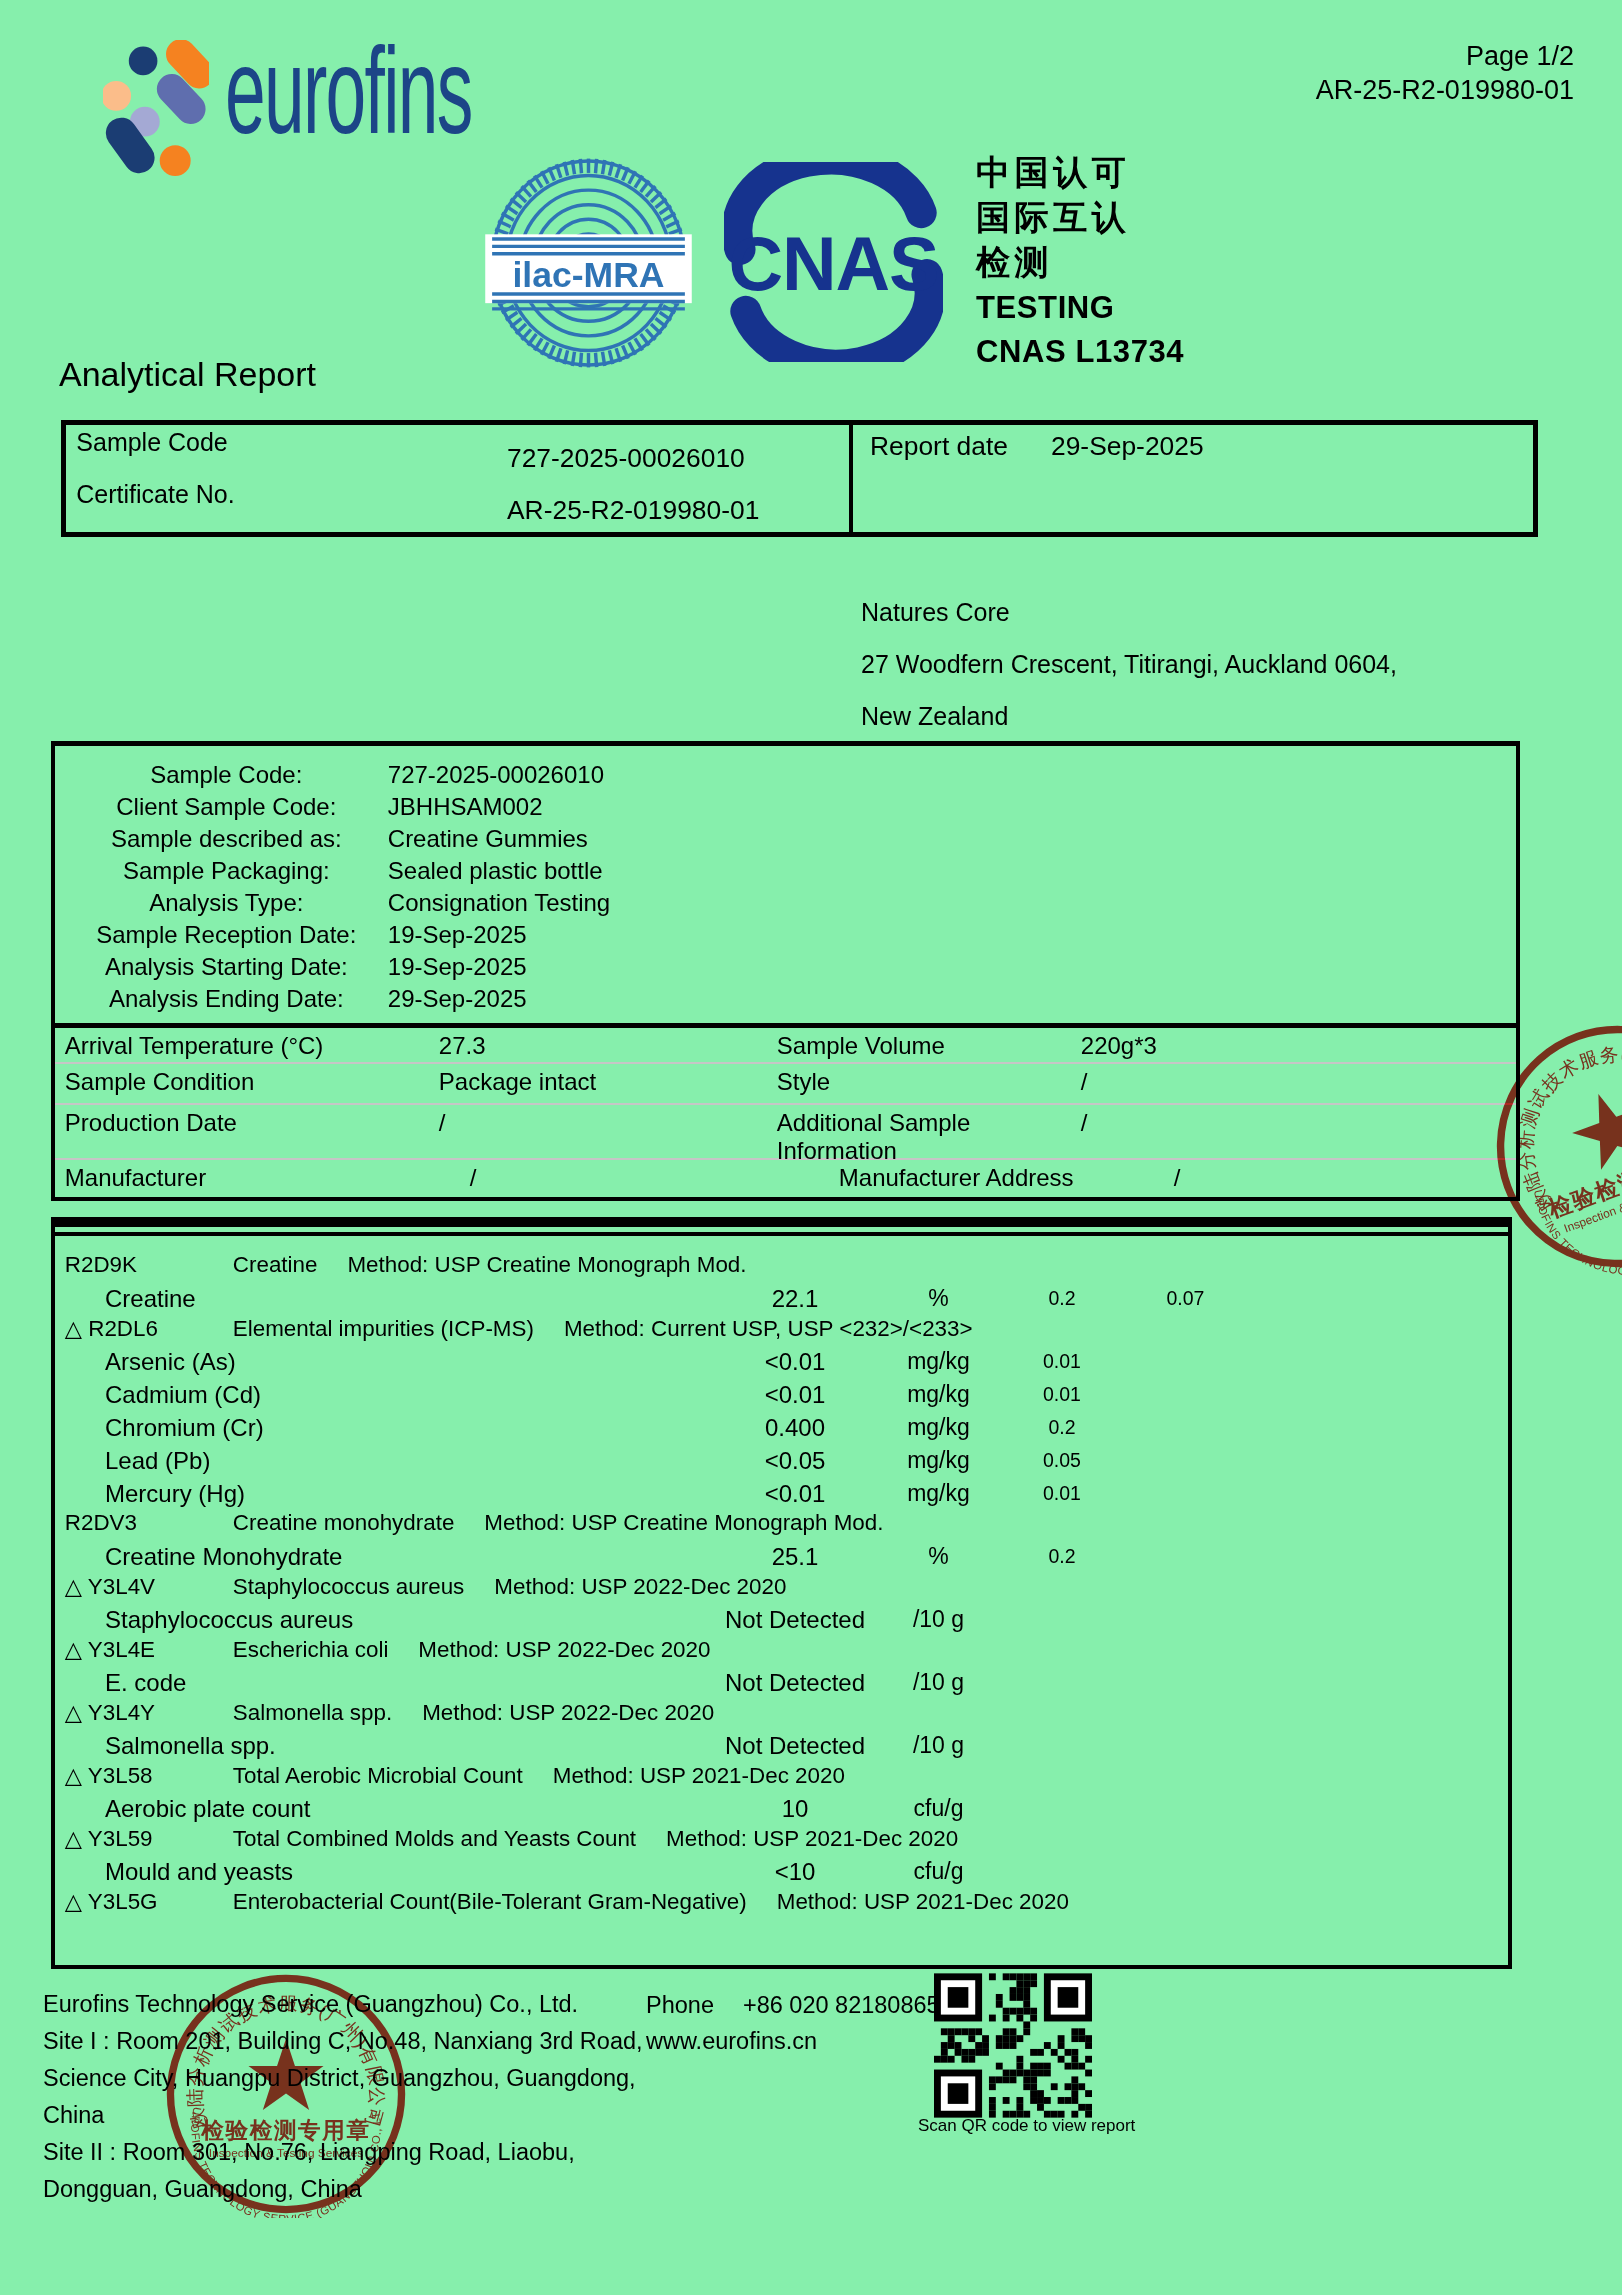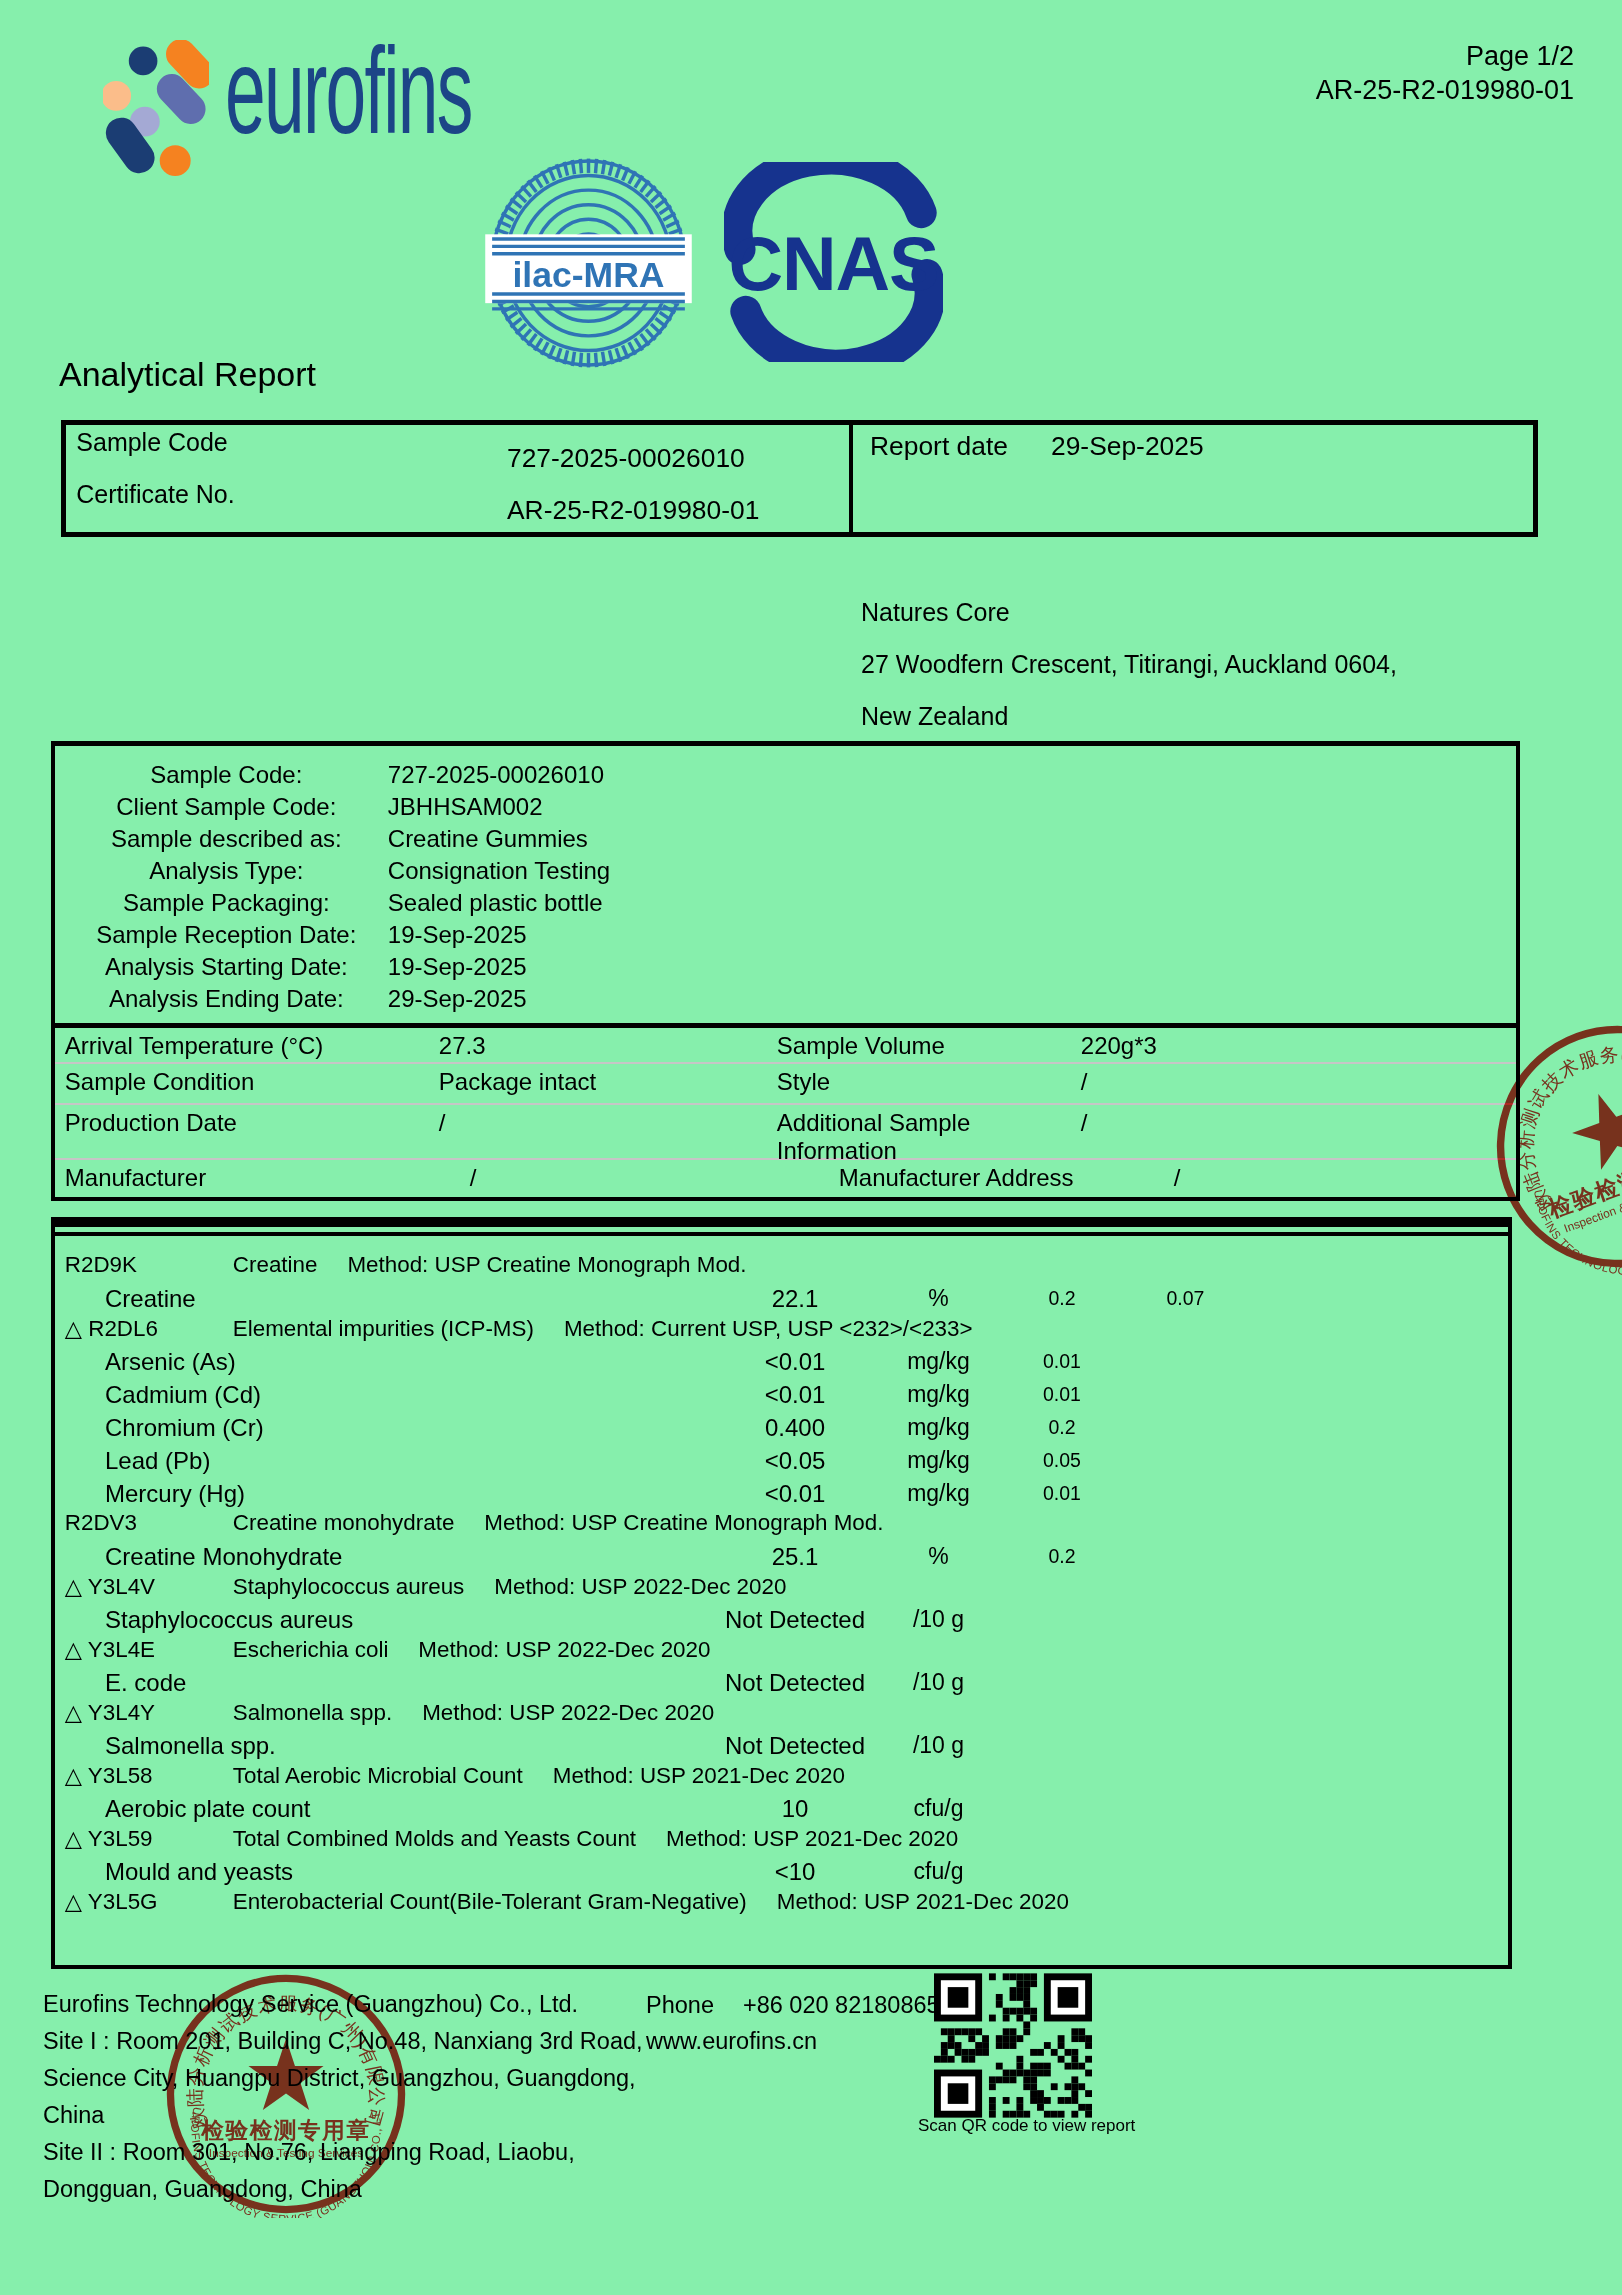--- a/index.html
+++ b/index.html
@@ -193,20 +193,27 @@
         <line x1="12" y1="270" x2="348" y2="270" stroke="#2f74b5" stroke-width="6"></line>
         <text x="180" y="232" text-anchor="middle" font-size="62" font-weight="700" fill="#2f74b5">ilac-MRA</text>
       </svg></div>
   <div class="cnas">
     <svg viewBox="0 0 382 348" width="100%" height="100%">
       <path d="M 28 152 A 160 123 0 0 1 344 88" fill="none" stroke="#16338e" stroke-width="54" stroke-linecap="round"></path>
       <path d="M 354 196 A 160 123 0 0 1 38 260" fill="none" stroke="#16338e" stroke-width="54" stroke-linecap="round"></path>
       <text x="191" y="222" text-anchor="middle" font-size="132" font-weight="700" letter-spacing="-2" fill="#16338e">CNAS</text>
     </svg>
   </div>
+  <div class="accr-text">
+    <div class="accr-cn">中国认可</div>
+    <div class="accr-cn">国际互认</div>
+    <div class="accr-cn">检测</div>
+    <div class="accr-en">TESTING</div>
+    <div class="accr-en">CNAS L13734</div>
+  </div>
 
   <div class="title">Analytical Report</div>
 
   <div class="cert-box">
     <div class="cert-left">
       <div class="cert-l1">Sample Code</div>
       <div class="cert-l2">Certificate No.</div>
       <div class="cert-v1">727-2025-00026010</div>
       <div class="cert-v2">AR-25-R2-019980-01</div>
     </div>
@@ -233,27 +240,27 @@
       <span class="si-label">Client Sample Code:</span>
       <span class="si-value">JBHHSAM002</span>
     </div>
 
     <div class="si-row">
       <span class="si-label">Sample described as:</span>
       <span class="si-value">Creatine Gummies</span>
     </div>
 
     <div class="si-row">
+      <span class="si-label">Sample Packaging:</span>
+      <span class="si-value">Sealed  plastic  bottle</span>
+    </div>
+
+    <div class="si-row">
       <span class="si-label">Analysis Type:</span>
       <span class="si-value">Consignation Testing</span>
-    </div>
-
-    <div class="si-row">
-      <span class="si-label">Sample Packaging:</span>
-      <span class="si-value">Sealed  plastic  bottle</span>
     </div>
 
     <div class="si-row">
       <span class="si-label">Sample Reception Date:</span>
       <span class="si-value">19-Sep-2025</span>
     </div>
 
     <div class="si-row">
       <span class="si-label">Analysis Starting Date:</span>
       <span class="si-value">19-Sep-2025</span>

